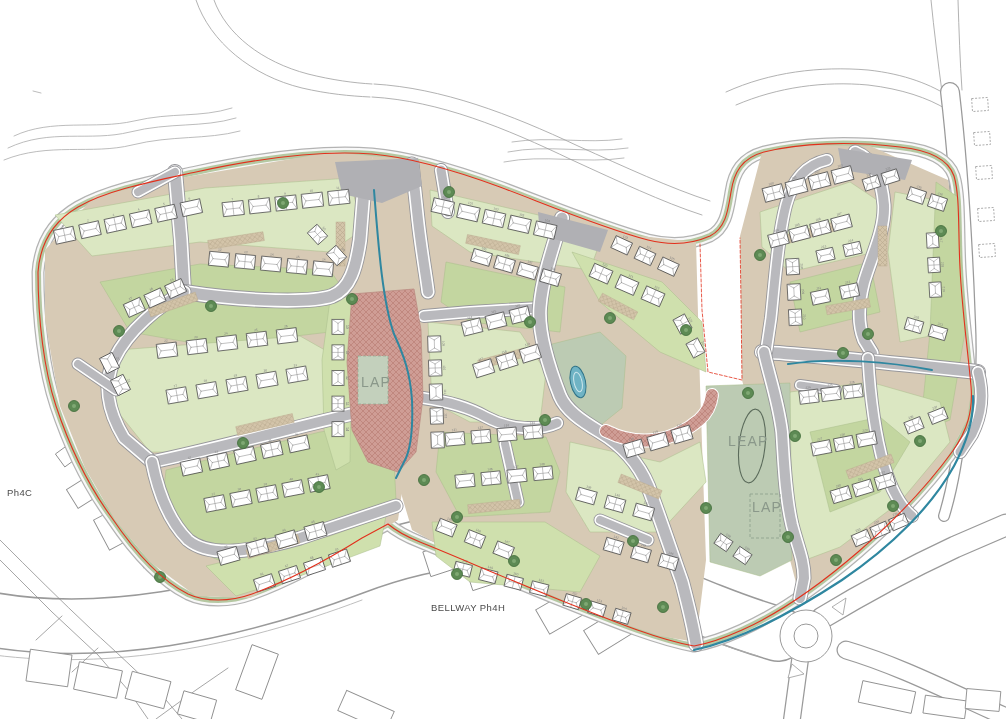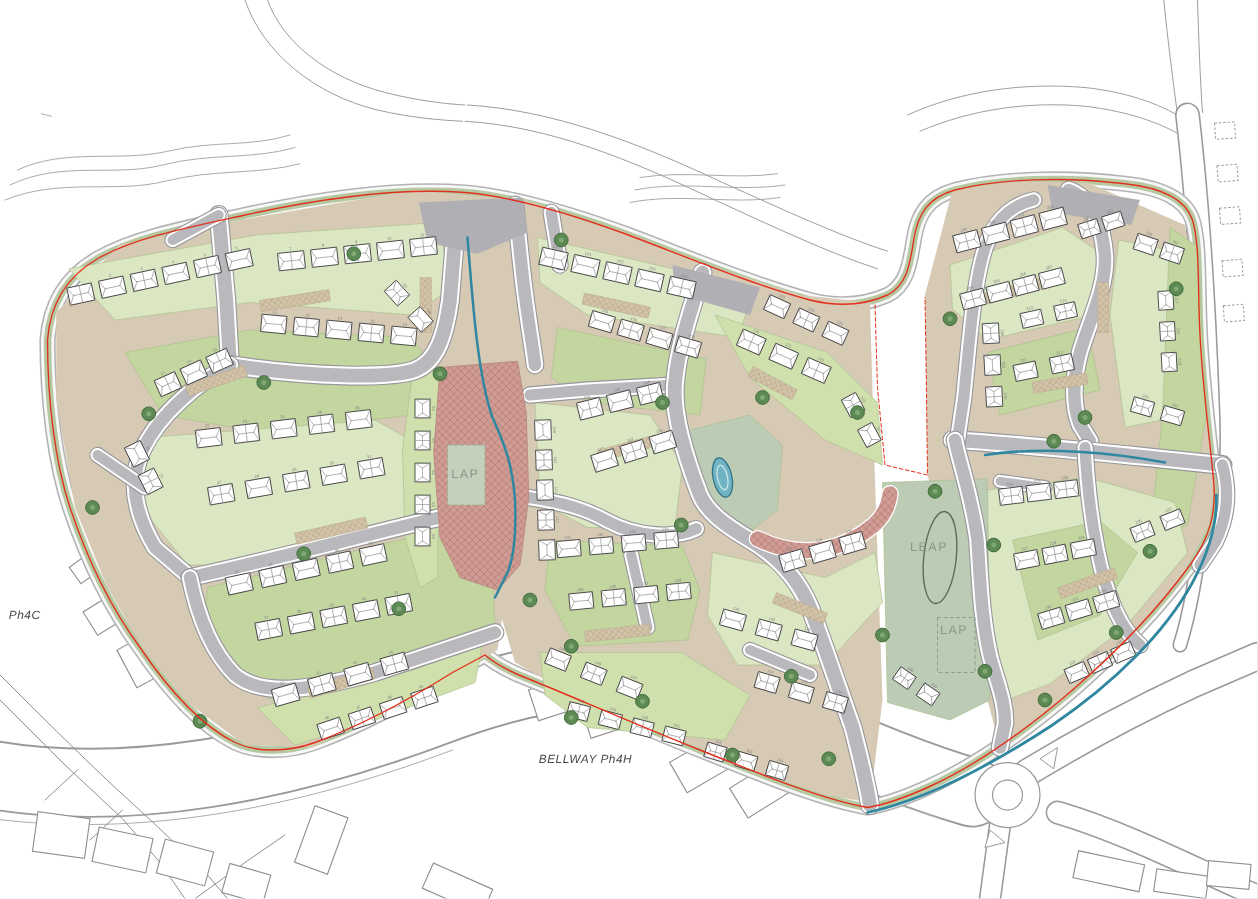--- a/index.html
+++ b/index.html
@@ -1,21 +1,21 @@
 <!DOCTYPE html>
 <html><head>
 <meta charset="utf-8">
 <style>
   html,body{margin:0;padding:0;background:#ffffff;}
   .stage{position:relative;width:1006px;height:719px;background:#ffffff;overflow:hidden;
          font-family:"Liberation Sans", sans-serif;}
   .stage svg{position:absolute;left:0;top:0;}
   .map-label{position:absolute;white-space:nowrap;pointer-events:none;}
-  .lbl-dark{color:#4a4a4a;font-size:9.5px;letter-spacing:.4px;font-style:italic;}
-  .lbl-green{color:#8a988a;font-size:10px;letter-spacing:1.2px;}
+  .lbl-dark{color:#4a4a4a;font-size:9.5px;letter-spacing:.4px;}
+  .lbl-green{color:#8a988a;font-size:14px;letter-spacing:1.2px;}
 </style>
 </head>
 <body>
 
 <div class="stage">
   <svg id="plan" width="1006" height="719" viewBox="0 0 1006 719">
       <defs>
         <pattern id="brick" width="6" height="6" patternUnits="userSpaceOnUse">
           <rect x="0" y="0" width="6" height="6" fill="#cf9d95"></rect>
           <path d="M0,6 L6,0 M0,0 L6,6" stroke="#b97f75" stroke-width="0.7"></path>

